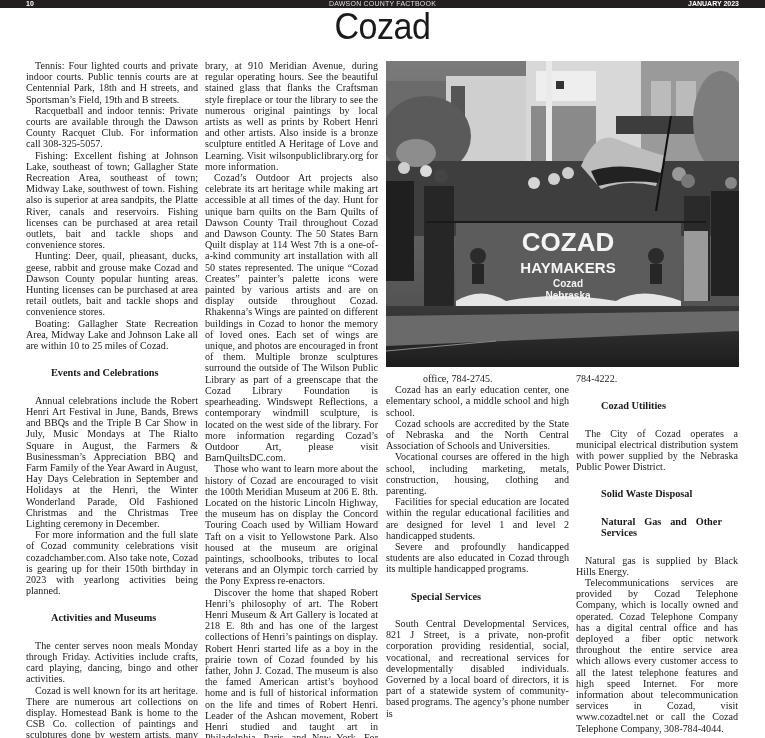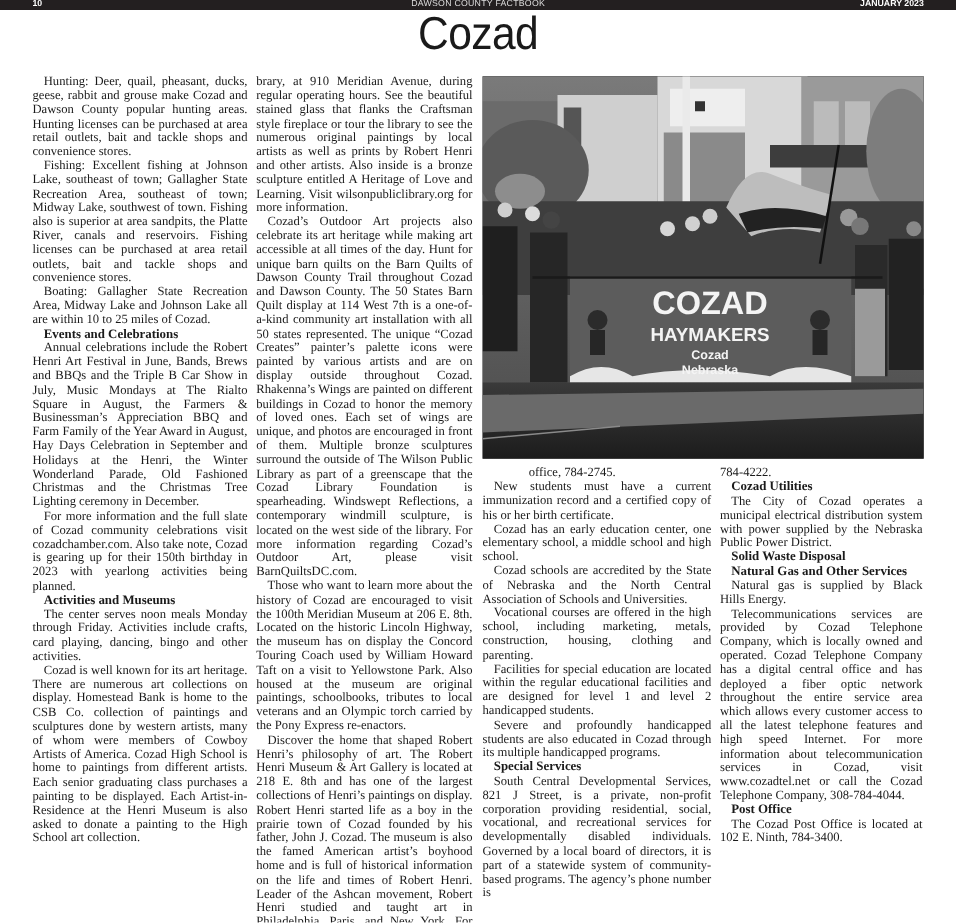--- a/index.html
+++ b/index.html
@@ -4,43 +4,45 @@
 <style>
   html, body { margin:0; padding:0; background:#fff; }
   body { width:765px; height:738px; overflow:hidden; position:relative; font-family:"Liberation Serif", serif; color:#1a1a1a; }
   .topbar { position:absolute; left:0; top:0; width:765px; height:8px; background:#231f20; color:#fff; font-family:"Liberation Sans", sans-serif; font-size:7px; line-height:8px; }
   .topbar .pg { position:absolute; left:26px; font-weight:bold; }
   .topbar .pub { position:absolute; left:0; width:765px; text-align:center; letter-spacing:0.2px; color:#ddd; }
   .topbar .date { position:absolute; right:26px; font-weight:bold; }
   .title { position:absolute; top:6px; left:0; width:765px; text-align:center; font-family:"Liberation Sans", sans-serif; font-size:37px; font-weight:normal; transform:scaleX(0.92); letter-spacing:-0.5px; color:#1a1a1a; }
   .col { position:absolute; font-size:10.1px; line-height:11.2px; text-align:justify; hyphens:auto; }
   .col p { margin:0; text-indent:9px; }
-  .col h3 { margin:0; font-size:10.3px; font-weight:bold; padding-left:9px; line-height:11.4px; }
+  .col h3 { margin:16px; font-size:10.3px; font-weight:bold; padding-left:9px; line-height:11.4px; }
   #c1 { left:26px; top:60px; width:172px; }
   #c2 { left:205px; top:60px; width:173px; }
   #c3 { left:386px; top:373px; width:183px; }
   #c4 { left:576px; top:373px; width:162px; }
   .photo { position:absolute; left:386px; top:61px; width:353px; height:306px; overflow:hidden; background:#2a2a2a; }
   .photo svg { display:block; }
   .banner-text { font-family:"Liberation Sans", sans-serif; font-weight:bold; fill:#f4f4f4; }
 </style>
 </head>
 <body>
 
 <div class="topbar">
   <span class="pg">10</span>
   <span class="pub">DAWSON COUNTY FACTBOOK</span>
   <span class="date">JANUARY 2023</span>
 </div>
 
 <h1 class="title" style="margin:0;">Cozad</h1>
 
 <div class="col" id="c1">
+  <p>Tennis: Four lighted courts and private indoor courts. Public tennis courts are at Centennial Park, 18th and H streets, and Sportsman’s Field, 19th and B streets.</p>
+  <p>Racquetball and indoor tennis: Private courts are available through the Dawson County Racquet Club. For information call 308-325-5057.</p>
+  <p>Fishing: Excellent fishing at Johnson Lake, southeast of town; Gallagher State Recreation Area, southeast of town; Midway Lake, southwest of town. Fishing also is superior at area sandpits, the Platte River, canals and reservoirs. Fishing licenses can be purchased at area retail outlets, bait and tackle shops and convenience stores.</p>
   <p>Hunting: Deer, quail, pheasant, ducks, geese, rabbit and grouse make Cozad and Dawson County popular hunting areas. Hunting licenses can be purchased at area retail outlets, bait and tackle shops and convenience stores.</p>
-  <p>Fishing: Excellent fishing at Johnson Lake, southeast of town; Gallagher State Recreation Area, southeast of town; Midway Lake, southwest of town. Fishing also is superior at area sandpits, the Platte River, canals and reservoirs. Fishing licenses can be purchased at area retail outlets, bait and tackle shops and convenience stores.</p>
   <p>Boating: Gallagher State Recreation Area, Midway Lake and Johnson Lake all are within 10 to 25 miles of Cozad.</p>
   <h3>Events and Celebrations</h3>
   <p>Annual celebrations include the Robert Henri Art Festival in June, Bands, Brews and BBQs and the Triple B Car Show in July, Music Mondays at The Rialto Square in August, the Farmers &amp; Businessman’s Appreciation BBQ and Farm Family of the Year Award in August, Hay Days Celebration in September and Holidays at the Henri, the Winter Wonderland Parade, Old Fashioned Christmas and the Christmas Tree Lighting ceremony in December.</p>
   <p>For more information and the full slate of Cozad community celebrations visit cozadchamber.com. Also take note, Cozad is gearing up for their 150th birthday in 2023 with yearlong activities being planned.</p>
   <h3>Activities and Museums</h3>
   <p>The center serves noon meals Monday through Friday. Activities include crafts, card playing, dancing, bingo and other activities.</p>
   <p>Cozad is well known for its art heritage. There are numerous art collections on display. Homestead Bank is home to the CSB Co. collection of paintings and sculptures done by western artists, many of whom were members of Cowboy Artists of America. Cozad High School is home to paintings from different artists. Each senior graduating class purchases a painting to be displayed. Each Artist-in-Residence at the Henri Museum is also asked to donate a painting to the High School art collection.</p>
 
 </div>
 
@@ -117,21 +119,20 @@
     <rect x="264" y="203" width="12" height="20" fill="#262626"></rect>
 
     <rect x="0" y="245" width="353" height="61" fill="url(#road)"></rect>
     <polygon points="0,255 353,250 353,270 0,285" fill="#6a6a6a"></polygon>
     <line x1="0" y1="290" x2="110" y2="280" stroke="#8a8a8a" stroke-width="1.2"></line>
   </svg>
 </div>
 
 <div class="col" id="c3">
   <p style="text-indent:0;margin-left:37px;">office, 784-2745.</p>
-  <p>New students must have a current immunization record and a certified copy of his or her birth certificate.</p>
   <p>Cozad has an early education center, one elementary school, a middle school and high school.</p>
   <p>Cozad schools are accredited by the State of Nebraska and the North Central Association of Schools and Universities.</p>
   <p>Vocational courses are offered in the high school, including marketing, metals, construction, housing, clothing and parenting.</p>
   <p>Facilities for special education are located within the regular educational facilities and are designed for level 1 and level 2 handicapped students.</p>
   <p>Severe and profoundly handicapped students are also educated in Cozad through its multiple handicapped programs.</p>
   <h3>Special Services</h3>
   <p>South Central Developmental Services, 821 J Street, is a private, non-profit corporation providing residential, social, vocational, and recreational services for developmentally disabled individuals. Governed by a local board of directors, it is part of a statewide system of community-based programs. The agency’s phone number is</p>
 </div>
 
 <div class="col" id="c4">

